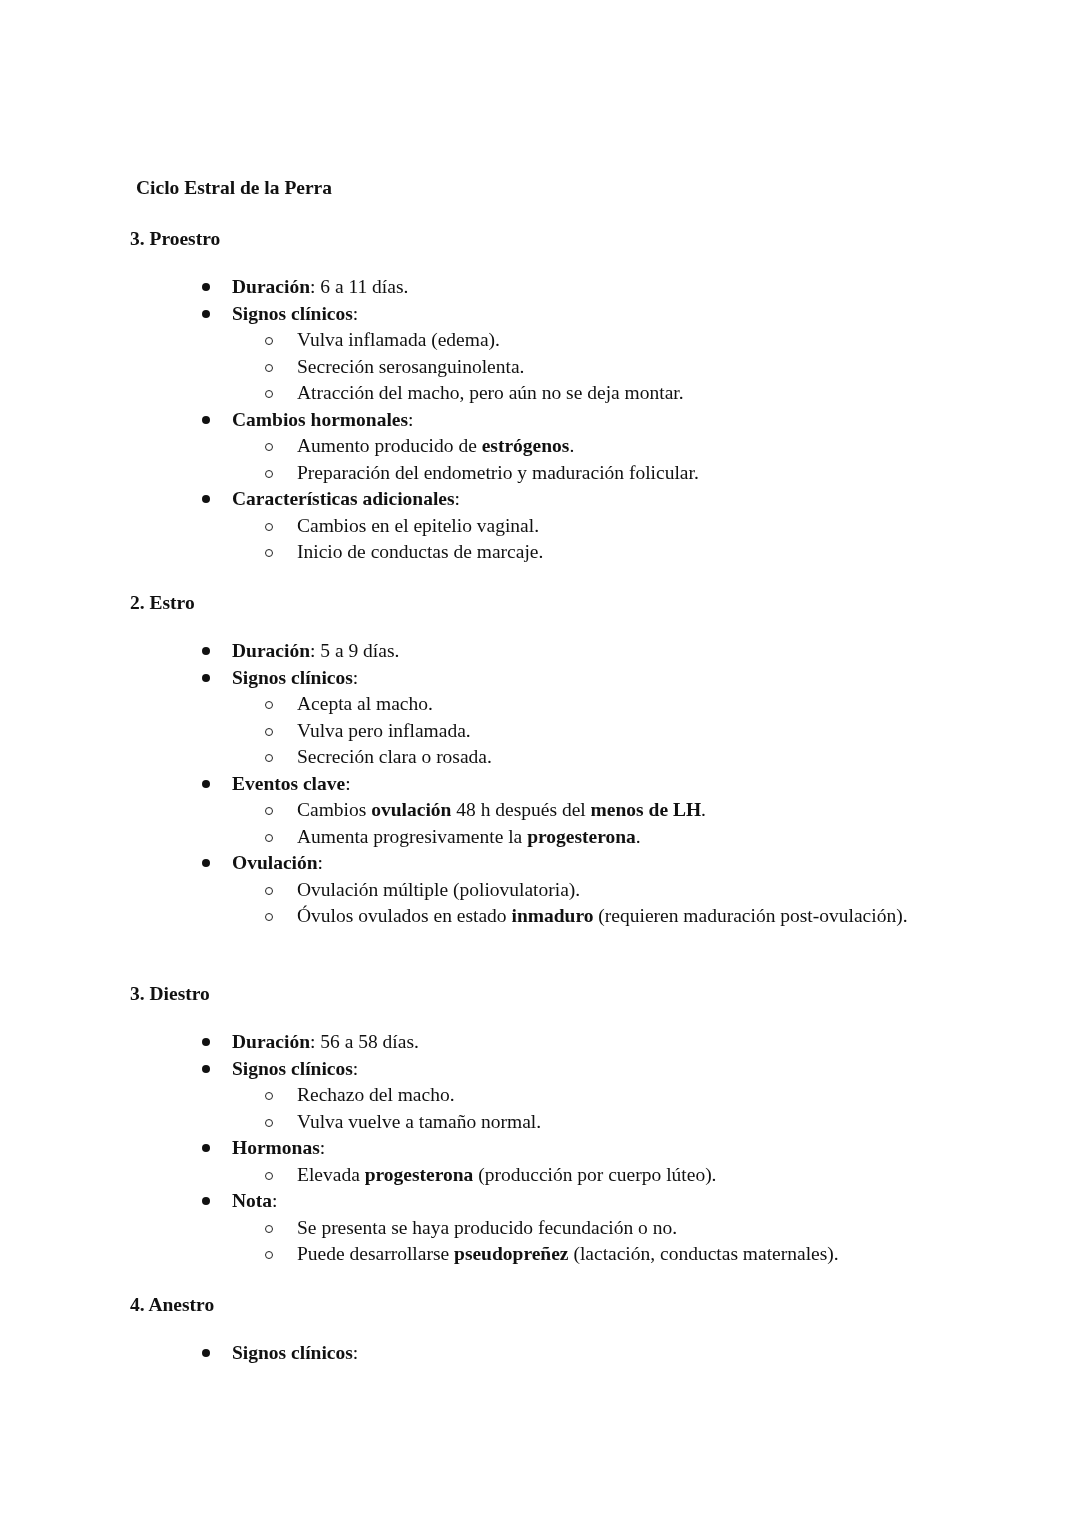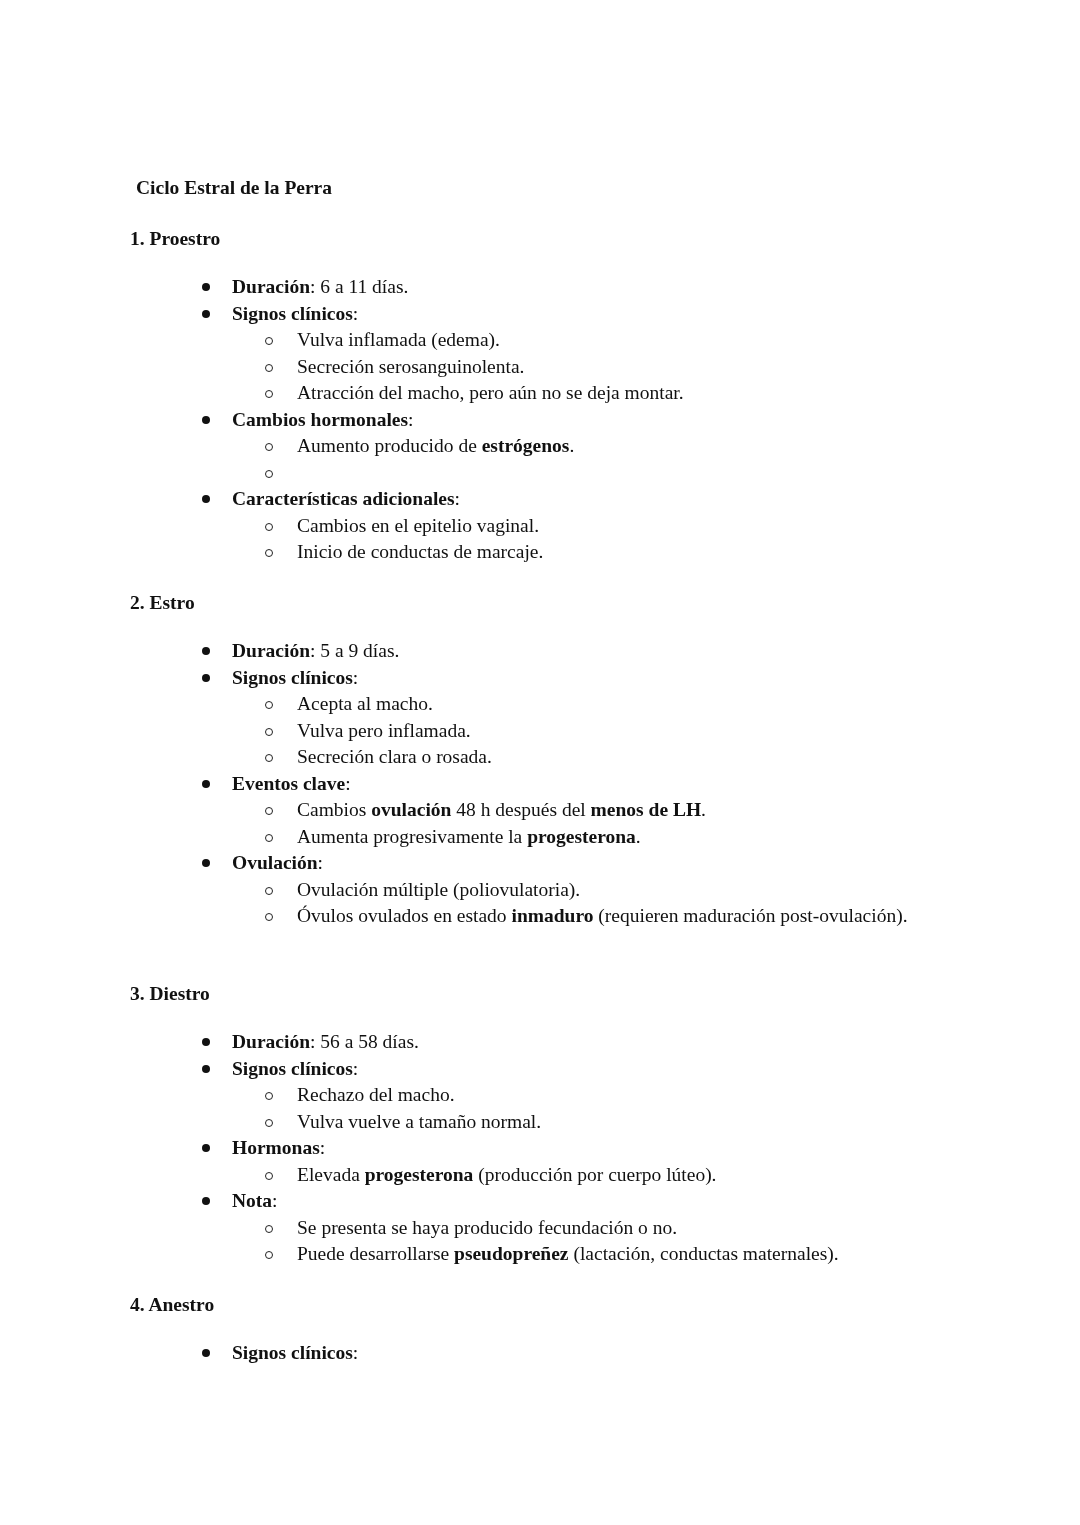--- a/index.html
+++ b/index.html
@@ -34,21 +34,21 @@
   .sub-text { position: absolute; left: 261px; top: 0; }
   b { font-weight: bold; }
 </style>
 </head>
 <body>
 
 <div class="page">
   <div class="doc-title">Ciclo Estral de la Perra</div>
 
   <div class="section" style="top: 214px;">
-    <div class="section-heading">1. Proestro</div>
+    <div class="section-heading">3. Proestro</div>
     <div class="items">
         <div class="line">
           <span class="bullet-dot"></span>
           <span class="bullet-text"><b>Duración</b><span>: 6 a 11 días.</span></span>
         </div>
         <div class="line">
           <span class="bullet-dot"></span>
           <span class="bullet-text"><b>Signos clínicos</b><span>:</span></span>
         </div>
         <div class="line">
@@ -66,20 +66,21 @@
         <div class="line">
           <span class="bullet-dot"></span>
           <span class="bullet-text"><b>Cambios hormonales</b><span>:</span></span>
         </div>
         <div class="line">
           <span class="sub-circle"></span>
           <span class="sub-text"><span>Aumento producido de </span><b>estrógenos</b><span>.</span></span>
         </div>
         <div class="line">
           <span class="sub-circle"></span>
+          <span class="sub-text"><span>Preparación del endometrio y maduración folicular.</span></span>
         </div>
         <div class="line">
           <span class="bullet-dot"></span>
           <span class="bullet-text"><b>Características adicionales</b><span>:</span></span>
         </div>
         <div class="line">
           <span class="sub-circle"></span>
           <span class="sub-text"><span>Cambios en el epitelio vaginal.</span></span>
         </div>
         <div class="line">

